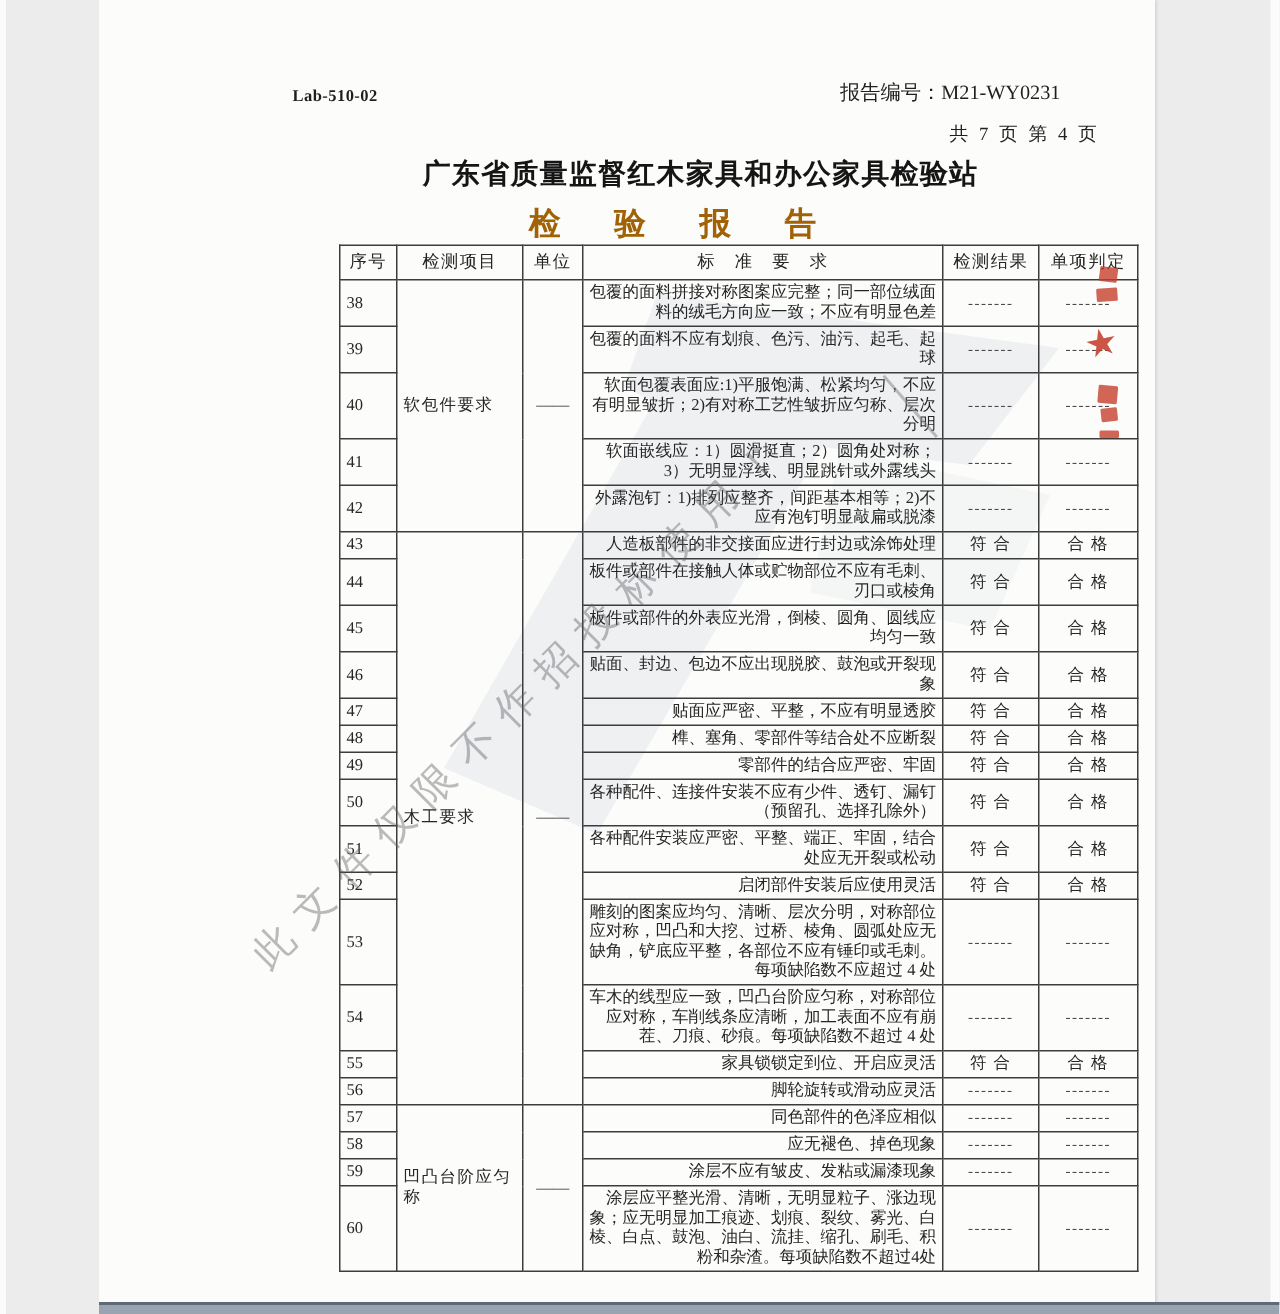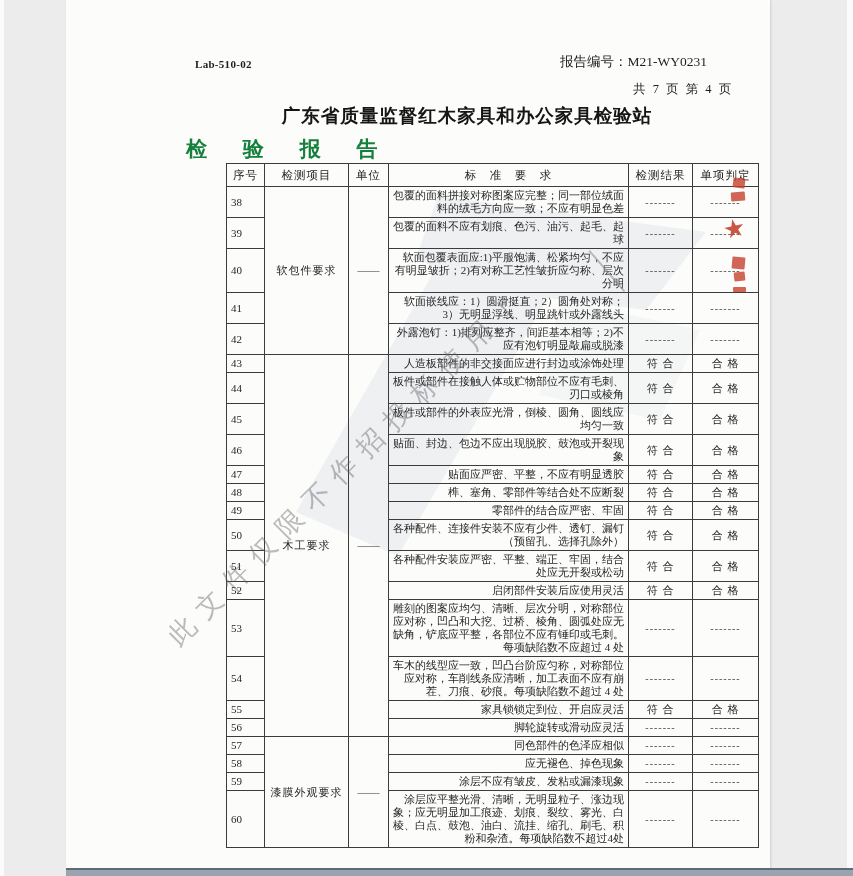--- a/index.html
+++ b/index.html
@@ -24,37 +24,37 @@
 
   
   .form-code{position:absolute;left:195px;top:58px;font-size:11px;font-weight:bold;letter-spacing:.3px;}
   .report-no{position:absolute;left:560px;top:53px;width:170px;font-size:13.5px;text-align:left;}
   .page-info{position:absolute;left:610px;top:81px;font-size:12.5px;letter-spacing:2px;margin-left:23px;}
   .station-name{
     position:absolute;left:197px;top:103px;width:540px;text-align:center;
     font-family:"Liberation Sans", sans-serif;font-weight:bold;font-size:18.5px;letter-spacing:1px;color:#151515;
   }
   .report-title{
-    position:absolute;left:186px;top:135px;width:540px;text-align:left;
-    font-family:"Liberation Sans", sans-serif;font-weight:bold;font-size:21px;letter-spacing:15px;color:#15803d;
+    position:absolute;left:186px;top:135px;width:540px;text-align:center;
+    font-family:"Liberation Sans", sans-serif;font-weight:bold;font-size:21px;letter-spacing:15px;color:#a16207;
   }
 
   
   table.report{
     position:absolute;left:186px;top:163px;width:532px;
     border-collapse:collapse;table-layout:fixed;
     font-size:11px;line-height:13px;color:#262626;margin-left:40px;
   }
   table.report td,table.report th{
     border:1px solid #3c3c3c;padding:2px 4px;vertical-align:middle;
     font-weight:normal;overflow:hidden;
   }
   th.col-head{text-align:center;font-size:11.5px;height:18px;letter-spacing:1px;}
   td.c-no{text-align:left;}
-  td.c-item{text-align:center;letter-spacing:1px;}
+  td.c-item{text-align:left;letter-spacing:1px;}
   td.c-unit{text-align:center;color:#333;}
   td.c-req{text-align:right;}
   td.c-res,td.c-jud{text-align:center;letter-spacing:1px;}
   td.dash{color:#4a4a4a;font-size:10px;letter-spacing:1px;}
 
   
   .wm-diagonal{
     position:absolute;left:160px;top:628px;width:620px;
     transform:rotate(-45deg);transform-origin:0 0;
     font-size:27px;letter-spacing:11px;color:rgba(95,95,100,0.42);
@@ -228,21 +228,21 @@
         <td class="c-jud">合 格</td>
       </tr>
       <tr>
         <td class="c-no">56</td>
         <td class="c-req">脚轮旋转或滑动应灵活</td>
         <td class="c-res dash">-------</td>
         <td class="c-jud dash">-------</td>
       </tr>
       <tr>
         <td class="c-no">57</td>
-        <td class="c-item" rowspan="4">漆膜外观要求</td>
+        <td class="c-item" rowspan="4">凹凸台阶应匀称</td>
         <td class="c-unit" rowspan="4">——</td>
         <td class="c-req">同色部件的色泽应相似</td>
         <td class="c-res dash">-------</td>
         <td class="c-jud dash">-------</td>
       </tr>
       <tr>
         <td class="c-no">58</td>
         <td class="c-req">应无褪色、掉色现象</td>
         <td class="c-res dash">-------</td>
         <td class="c-jud dash">-------</td>

